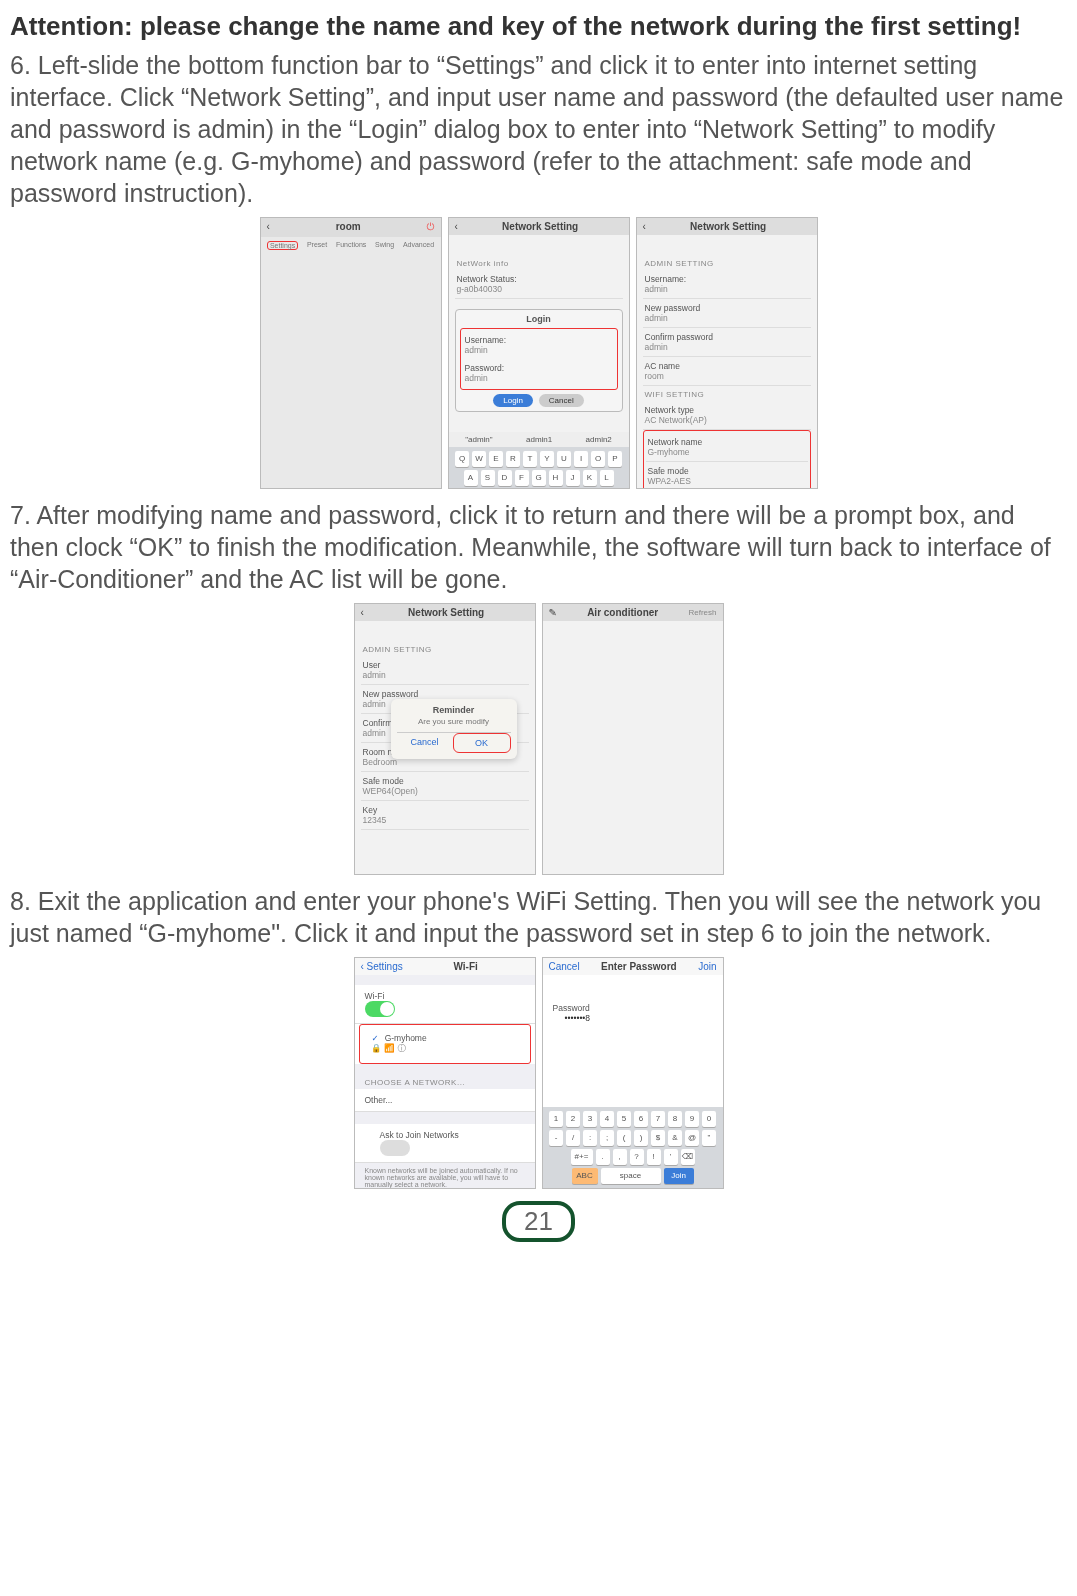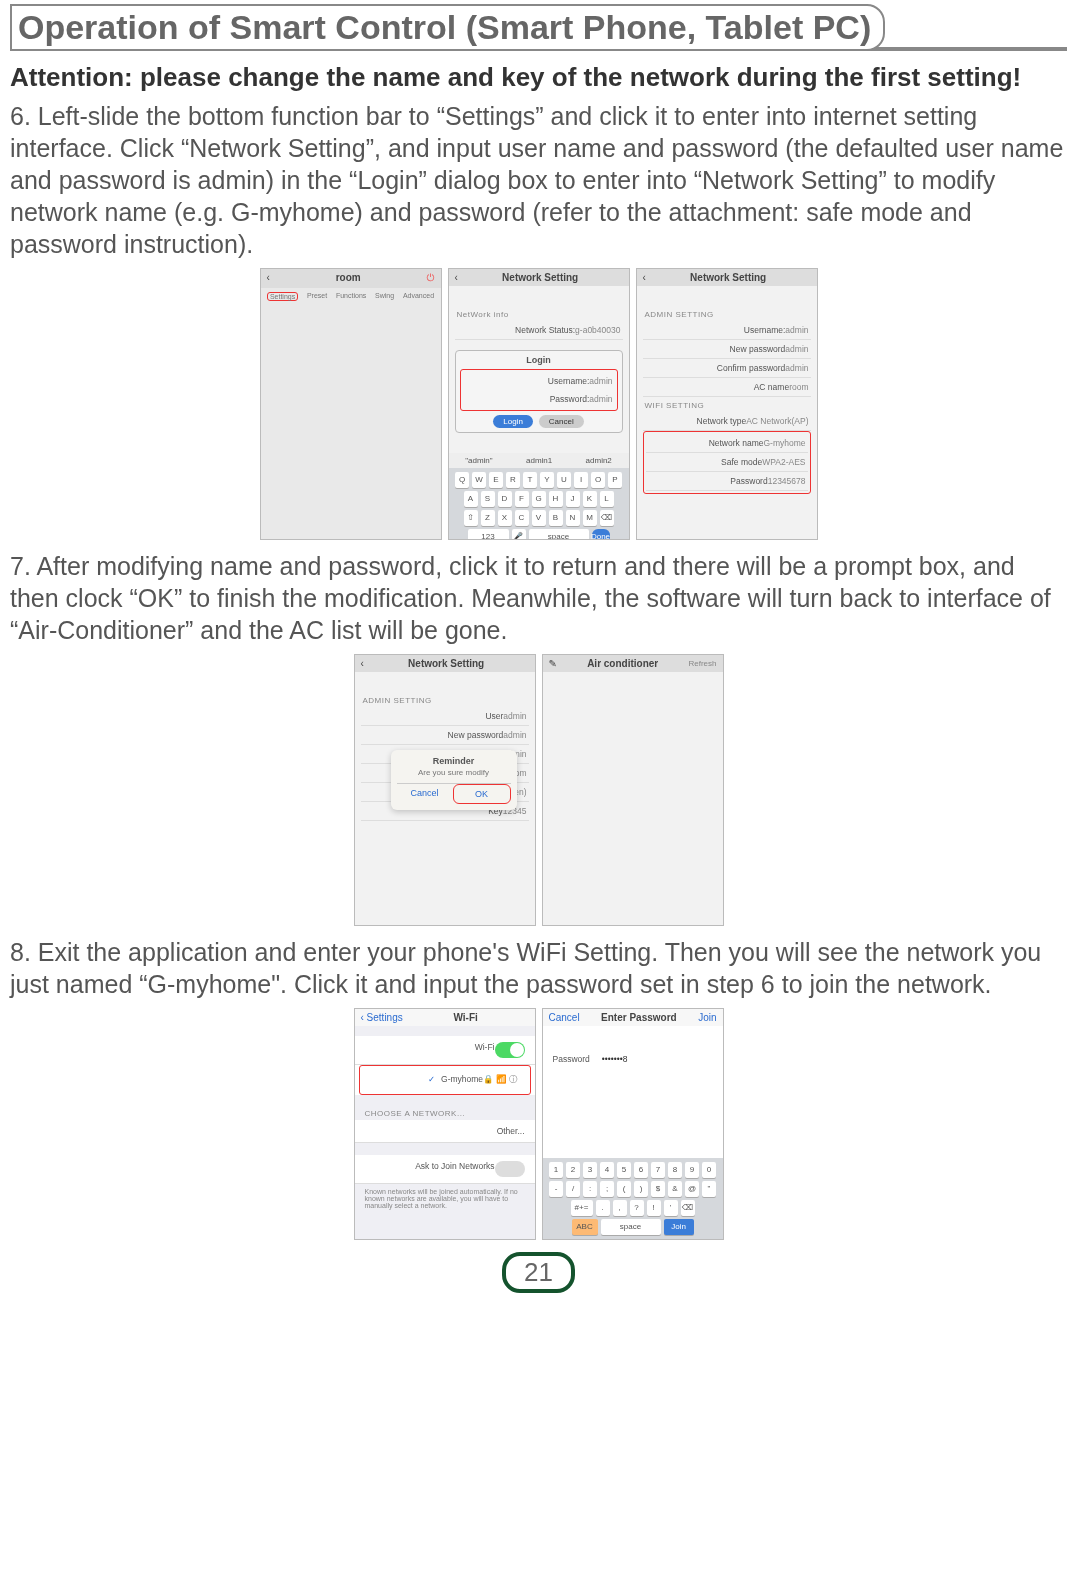--- a/index.html
+++ b/index.html
@@ -66,24 +66,25 @@
     justify-content: space-between;
     background: #ddd;
     padding: 3px 6px;
     font-size: 10px;
     color: #444;
   }
   .ph-head .center { flex: 1; text-align: center; font-weight: bold; }
   .ph-body { flex: 1; padding: 20px 6px; background: #f2f2f2; }
   .row {
     display: flex;
-    justify-content: flex-end;
+    justify-content: flex-start;
     padding: 4px 2px;
     border-bottom: 1px solid #ddd;
     font-size: 8.5px;
+    flex-direction: column;
   }
   .row .v { color: #888; }
   .sect { font-size: 8px; color: #888; padding: 4px 2px 2px 2px; letter-spacing: .5px; }
   .hl-red { border: 1px solid #e33; border-radius: 3px; padding: 2px; }
   .room-sky {
     height: 70px;
     background: linear-gradient(#6fb3e0,#9fcdea);
     color: #fff;
     font-size: 9px;
     padding: 4px;
@@ -163,23 +164,20 @@
     color: #666;
   }
   .rel { position: relative; }
   .blue-link { color: #2a6bd0; }
 </style>
 </head>
 <body>
 
 <div class="page">
 
-  <div class="title-bar">
-    <h1>Operation of Smart Control (Smart Phone, Tablet PC)</h1>
-  </div>
 
   <div class="attention">Attention: please change the name and key of the network during the first setting!</div>
 
   <div class="body-text">6. Left-slide the bottom function bar to “Settings” and click it to enter into internet setting interface. Click “Network Setting”, and input user name and password (the defaulted user name and password is admin) in the “Login” dialog box to enter into “Network Setting” to modify network name (e.g. G-myhome) and password (refer to the attachment: safe mode and password instruction).</div>
 
   <div class="figrow">
 
     <div class="phone" style="padding:0">
       <div class="ph-head">
         <span>‹</span>
@@ -403,21 +401,21 @@
             </div>
           </div>
         </div>
         <div class="sect" style="padding-left:10px">CHOOSE A NETWORK...</div>
         <div style="background:#fff">
             <div class="row" style="padding:6px 10px">
               <span>Other...</span>
             </div>
           </div>
         <div style="background:#fff;margin-top:12px">
-            <div class="row" style="padding:6px 10px">
+            <div class="row" style="padding:6px 25px">
               <span>Ask to Join Networks</span>
               <span style="width:30px;height:16px;border-radius:8px;background:#ddd;display:inline-block"></span>
             </div>
           </div>
         <div style="font-size:7px;color:#888;padding:4px 10px">Known networks will be joined automatically. If no known networks are available, you will have to manually select a network.</div>
       </div>
     </div>
 
     <div class="phone" style="height:230px">
       <div class="ph-head" style="background:#f7f7f7">

